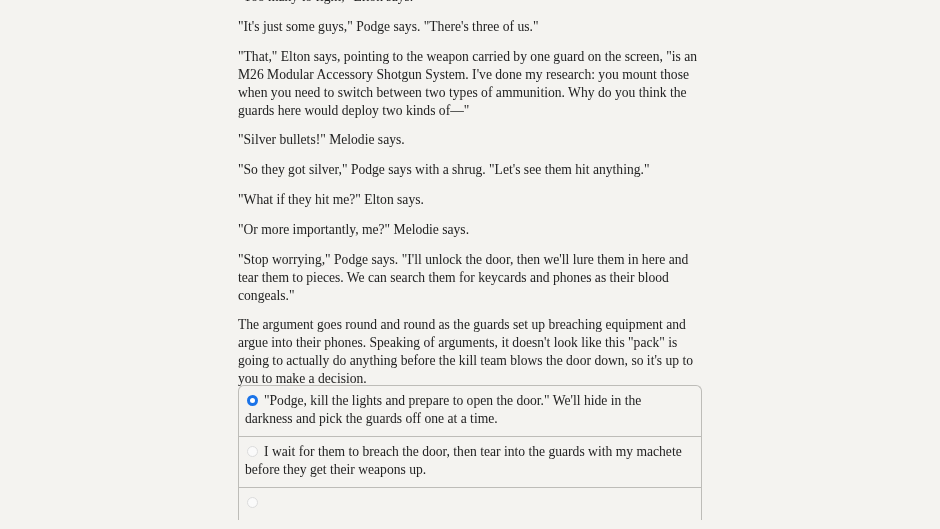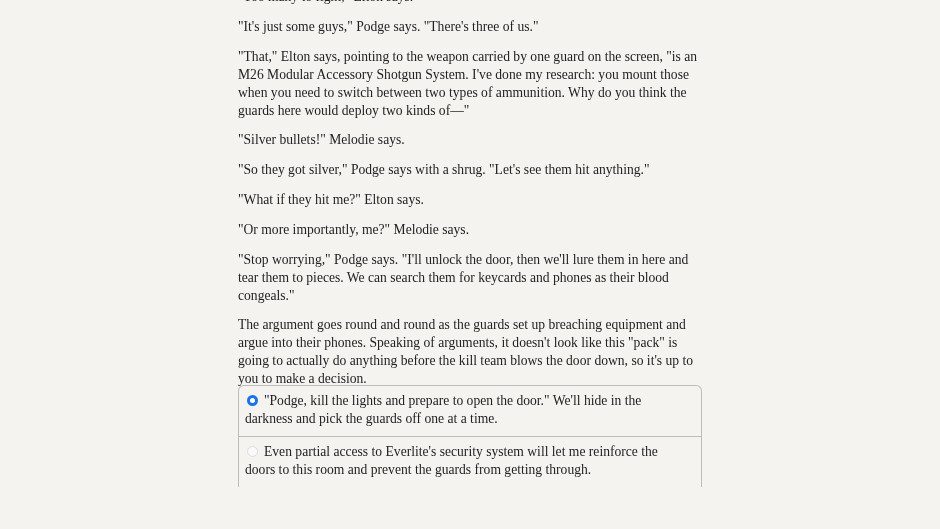--- a/index.html
+++ b/index.html
@@ -75,15 +75,18 @@
   <p>"Or more importantly, me?" Melodie says.</p>
   <p>"Stop worrying," Podge says. "I'll unlock the door, then we'll lure them in here and tear them to pieces. We can search them for keycards and phones as their blood congeals."</p>
   <p>The argument goes round and round as the guards set up breaching equipment and argue into their phones. Speaking of arguments, it doesn't look like this "pack" is going to actually do anything before the kill team blows the door down, so it's up to you to make a decision.</p>
 </div>
 
 <div class="choices">
   <div class="choice">
     <span class="radio checked"></span><span>"Podge, kill the lights and prepare to open the door." We'll hide in the darkness and pick the guards off one at a time.</span>
   </div>
   <div class="choice">
-    <span class="radio"></span><span>Even partial access to Everlite's security system will let me reinforce the doors to this room and prevent the guards from getting through.</span>
+    <span class="radio"></span><span>I wait for them to breach the door, then tear into the guards with my machete before they get their weapons up.</span>
+  </div>
+  <div class="choice">
+    <span class="radio"></span>
   </div>
 </div>
 
 </body></html>

